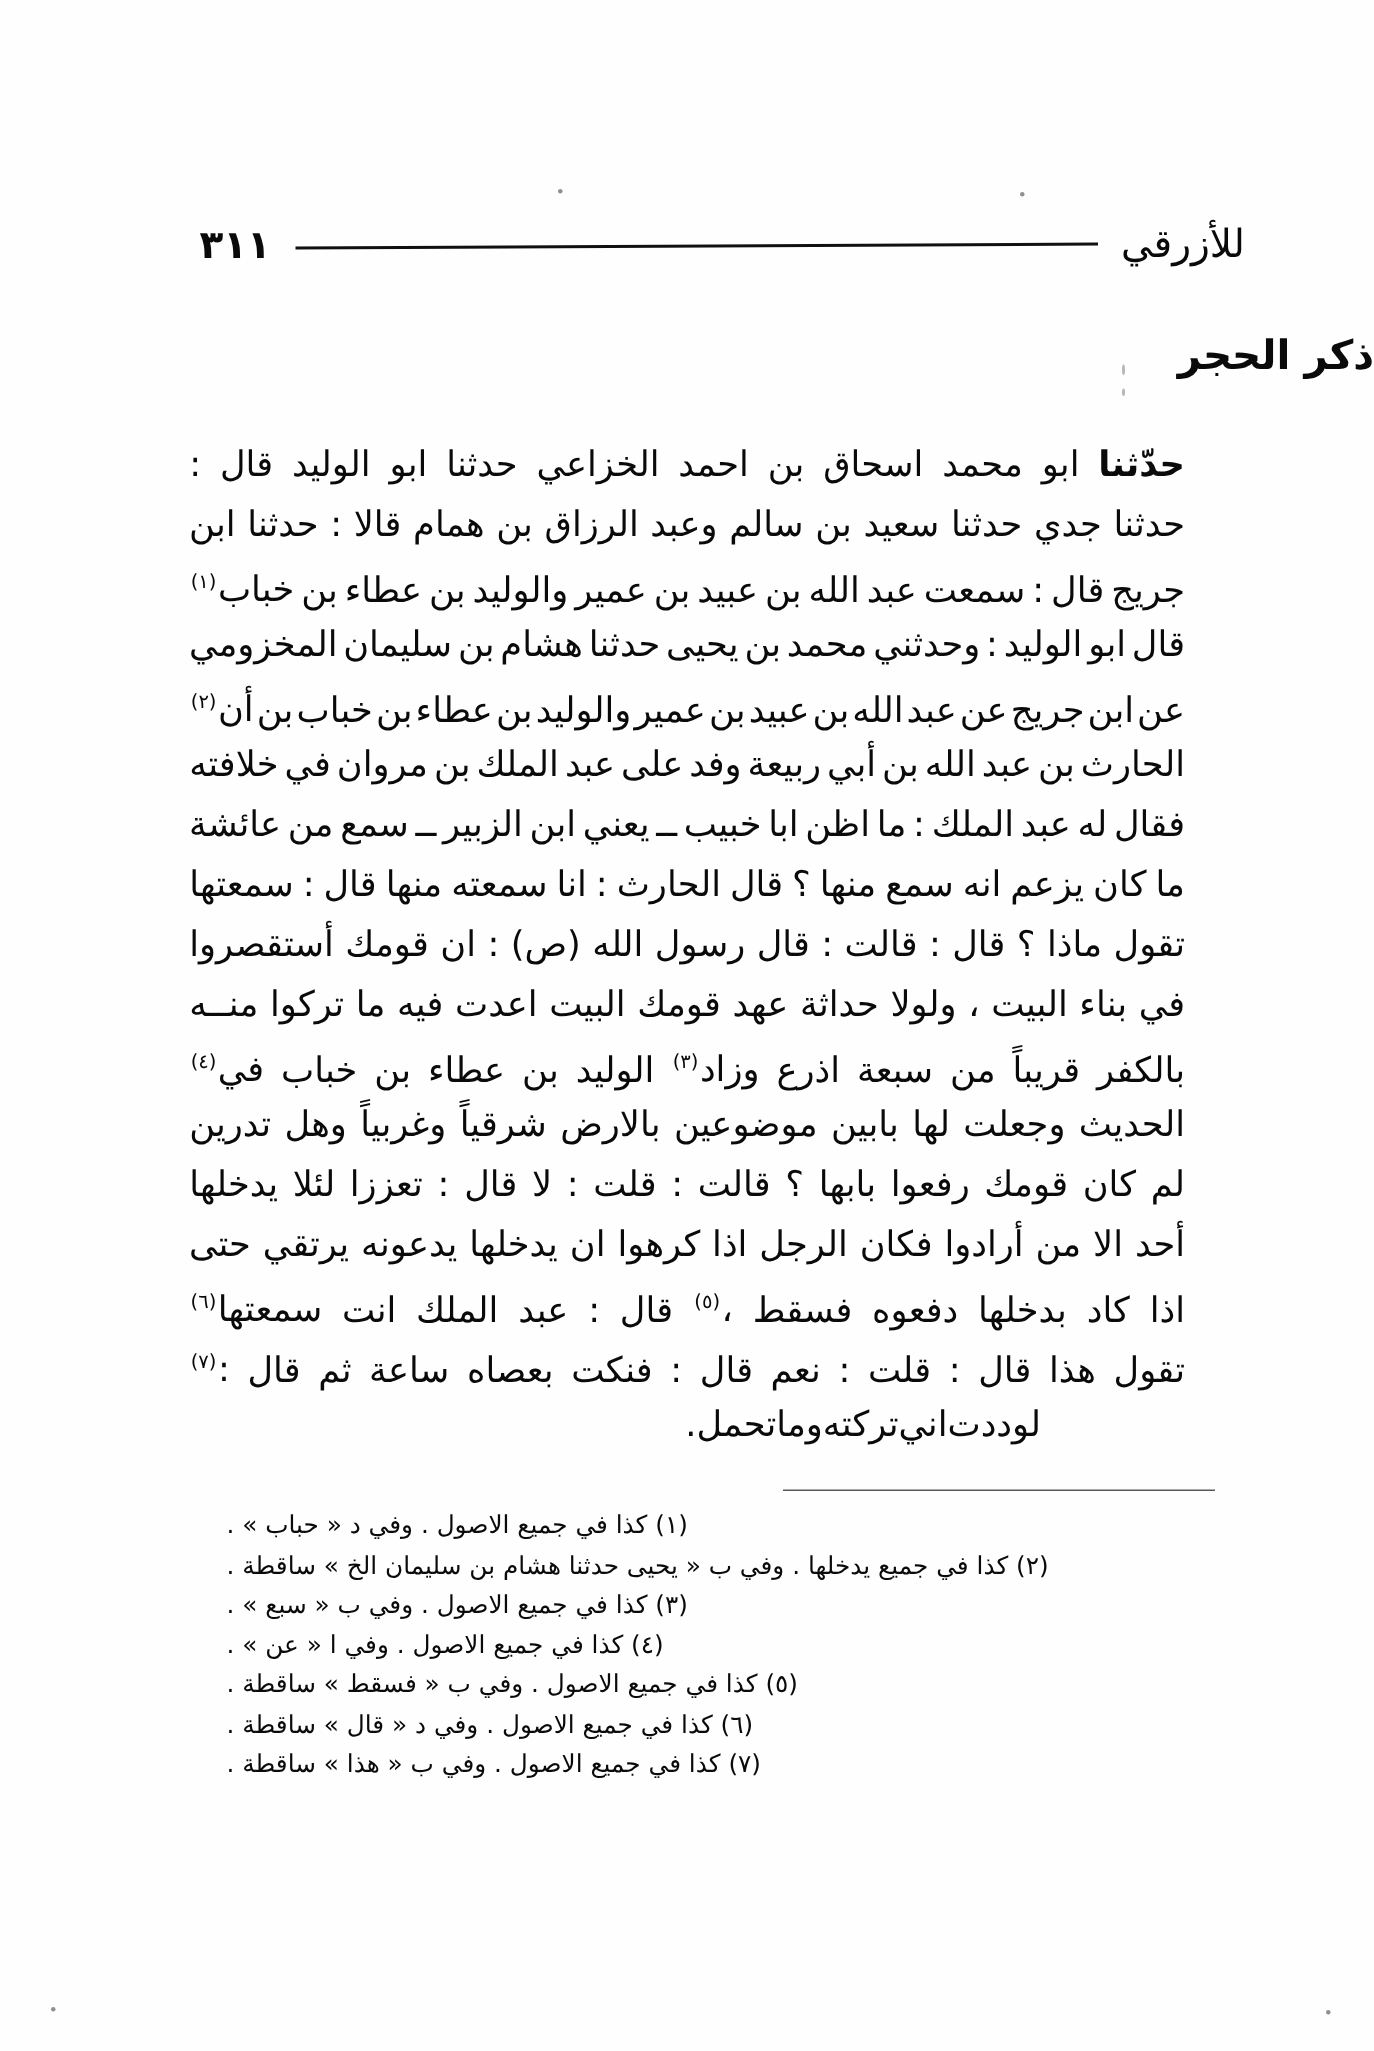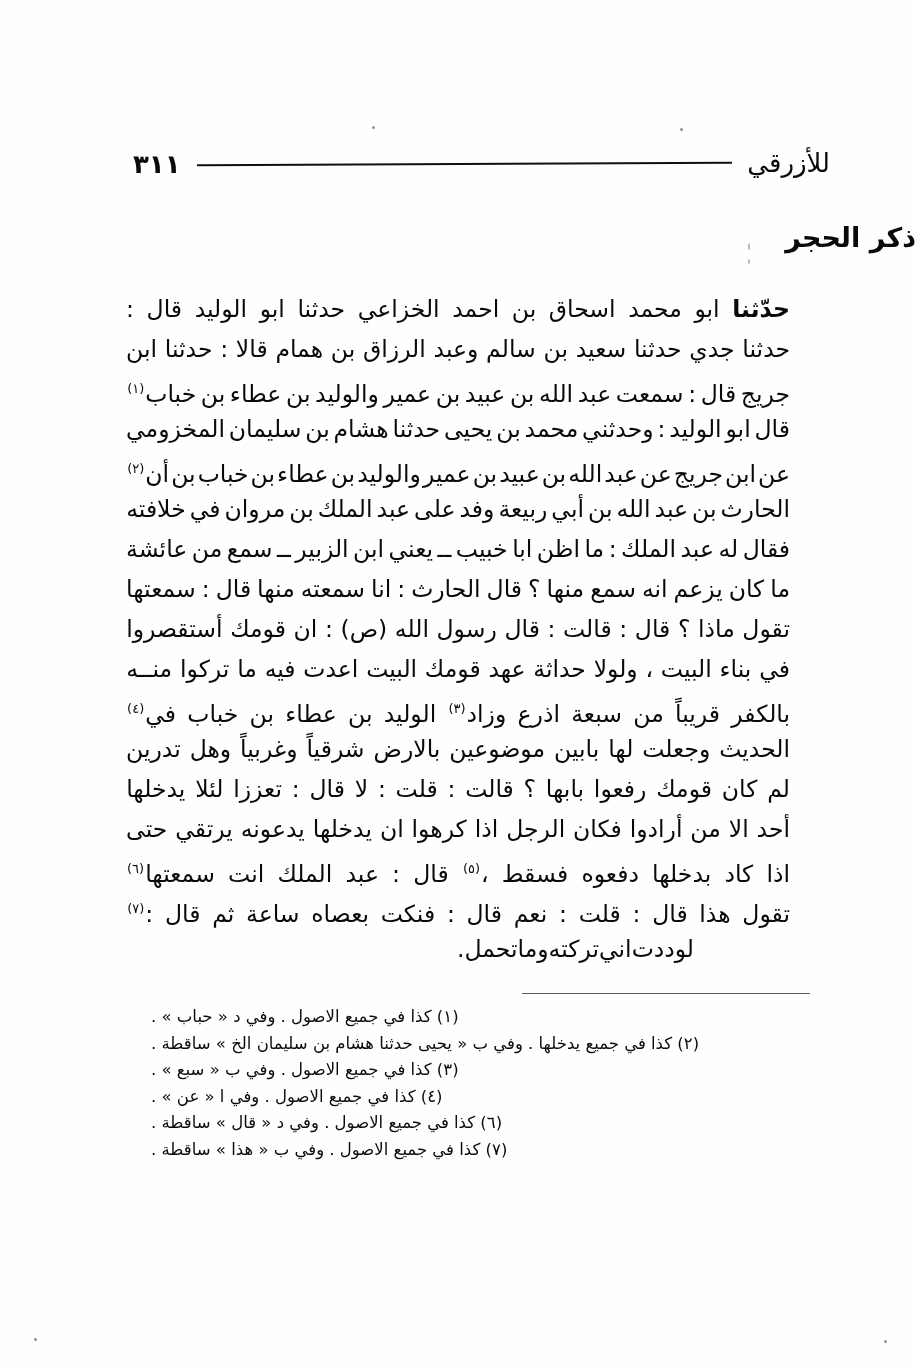--- a/index.html
+++ b/index.html
@@ -450,17 +450,18 @@
       </div>
     </div>
 
   <div class="fn-rule"></div>
 
   <div class="footnotes">
       <div class="fn-line"><span class="fn-num">(١) </span><span>كذا في جميع الاصول . وفي د « حباب » .</span></div>
       <div class="fn-line"><span class="fn-num">(٢) </span><span>كذا في جميع يدخلها . وفي ب « يحيى حدثنا هشام بن سليمان الخ » ساقطة .</span></div>
       <div class="fn-line"><span class="fn-num">(٣) </span><span>كذا في جميع الاصول . وفي ب « سبع » .</span></div>
       <div class="fn-line"><span class="fn-num">(٤) </span><span>كذا في جميع الاصول . وفي ا « عن » .</span></div>
+      <div class="fn-line"><span class="fn-num">(٥) </span><span>كذا في جميع الاصول . وفي ب « فسقط » ساقطة .</span></div>
       <div class="fn-line"><span class="fn-num">(٦) </span><span>كذا في جميع الاصول . وفي د « قال » ساقطة .</span></div>
       <div class="fn-line"><span class="fn-num">(٧) </span><span>كذا في جميع الاصول . وفي ب « هذا » ساقطة .</span></div>
     </div>
 
 </div>
 
 </body></html>

